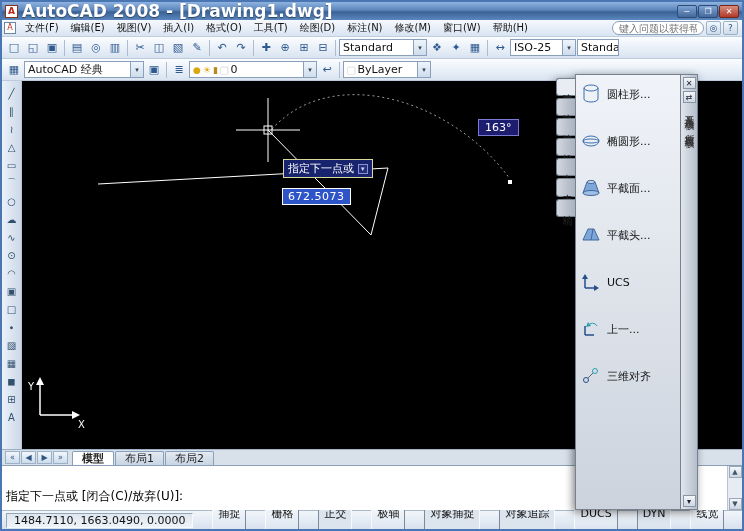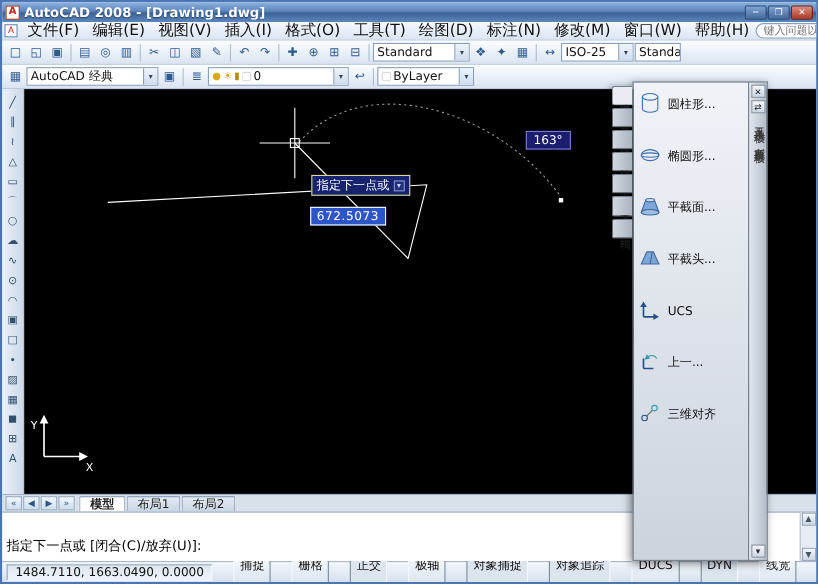--- a/index.html
+++ b/index.html
@@ -3,30 +3,30 @@
 <meta charset="utf-8">
 <style>
   * { box-sizing: border-box; margin: 0; padding: 0; }
   html,body { width:744px; height:531px; overflow:hidden; font-family:"DejaVu Sans","Liberation Sans",sans-serif; }
   .win { position:relative; width:744px; height:531px; border:2px solid #4a76b4; background:#dfe7f2; display:flex; flex-direction:column; overflow:hidden; }
 
   
   .titlebar { height:18px; flex:none; display:flex; align-items:center; gap:4px; padding:0 3px;
     background:linear-gradient(180deg,#8fb3e0 0%,#5b85bd 45%,#3b6295 55%,#5b87bf 100%); }
   .app-icon { width:13px; height:13px; background:#fff; border:1px solid #88321e; color:#c0281c; font-size:9px; font-weight:bold; line-height:11px; text-align:center; flex:none; }
-  .title-text { flex:1; color:#fff; font-size:12px; font-weight:bold; text-shadow:0 1px 1px rgba(0,0,0,.45); white-space:nowrap; overflow:hidden; }
+  .title-text { flex:1; color:#fff; font-size:17px; font-weight:bold; text-shadow:0 1px 1px rgba(0,0,0,.45); white-space:nowrap; overflow:hidden; }
   .winbtns { display:flex; gap:1px; }
   .winbtn { width:20px; height:13px; font-size:8px; line-height:12px; text-align:center; color:#fff;
     background:linear-gradient(#7fa3d2,#44699c); border:1px solid #2d4d77; border-radius:2px; }
   .winbtn.close { background:linear-gradient(#d98d7e,#b03a28); border-color:#7c2215; }
 
   
   .menubar { height:17px; flex:none; display:flex; align-items:center; background:linear-gradient(#f6f9fd,#d9e4f2); border-bottom:1px solid #c0cede; padding:0 2px; }
   .mdi-icon { width:12px; height:12px; background:#fff; border:1px solid #6a87a8; color:#c0281c; font-size:8px; line-height:10px; text-align:center; margin-right:3px; flex:none; }
-  .menu-item { padding:1px 6px; font-size:14px; color:#111; white-space:nowrap; }
+  .menu-item { padding:1px 6px; font-size:10px; color:#111; white-space:nowrap; }
   .infocenter { margin-left:auto; display:flex; align-items:center; gap:2px; padding-right:2px; }
   .ic-input { width:92px; height:14px; font-size:10px; border:1px solid #8aa0ba; border-radius:7px; padding:0 6px; background:#fff; color:#666; font-family:inherit; }
   .ic-btn { width:15px; height:14px; font-size:9px; line-height:13px; text-align:center; color:#2f547f; background:linear-gradient(#f2f7fc,#cddcec); border:1px solid #9db1c6; border-radius:2px; }
 
   
   .toolbar { height:22px; flex:none; display:flex; align-items:center; gap:1px; background:linear-gradient(#fbfdff,#d9e4f1); border-bottom:1px solid #bccadb; padding:0 3px; }
   .tb { width:18px; height:18px; display:flex; align-items:center; justify-content:center; font-size:11px; color:#2f5a8f; border:1px solid transparent; border-radius:2px; flex:none; }
   .sep { width:1px; height:16px; background:#aebdce; margin:0 2px; flex:none; }
   .combo { display:flex; align-items:center; height:17px; background:#fff; border:1px solid #8aa0ba; font-size:11px; color:#111; padding-left:3px; overflow:hidden; white-space:nowrap; flex:none; }
   .combo .arrow { margin-left:auto; width:13px; height:100%; flex:none; background:linear-gradient(#eef4fb,#cfdded); border-left:1px solid #8aa0ba; font-size:7px; color:#345; display:flex; align-items:center; justify-content:center; }

